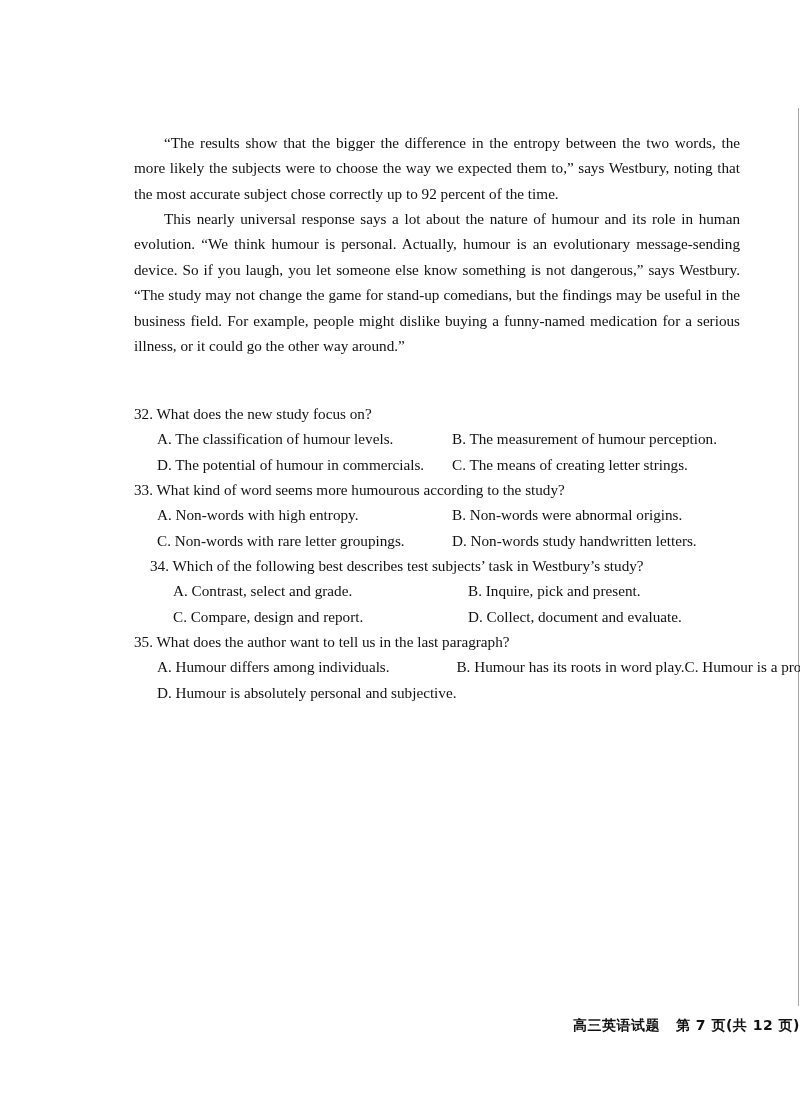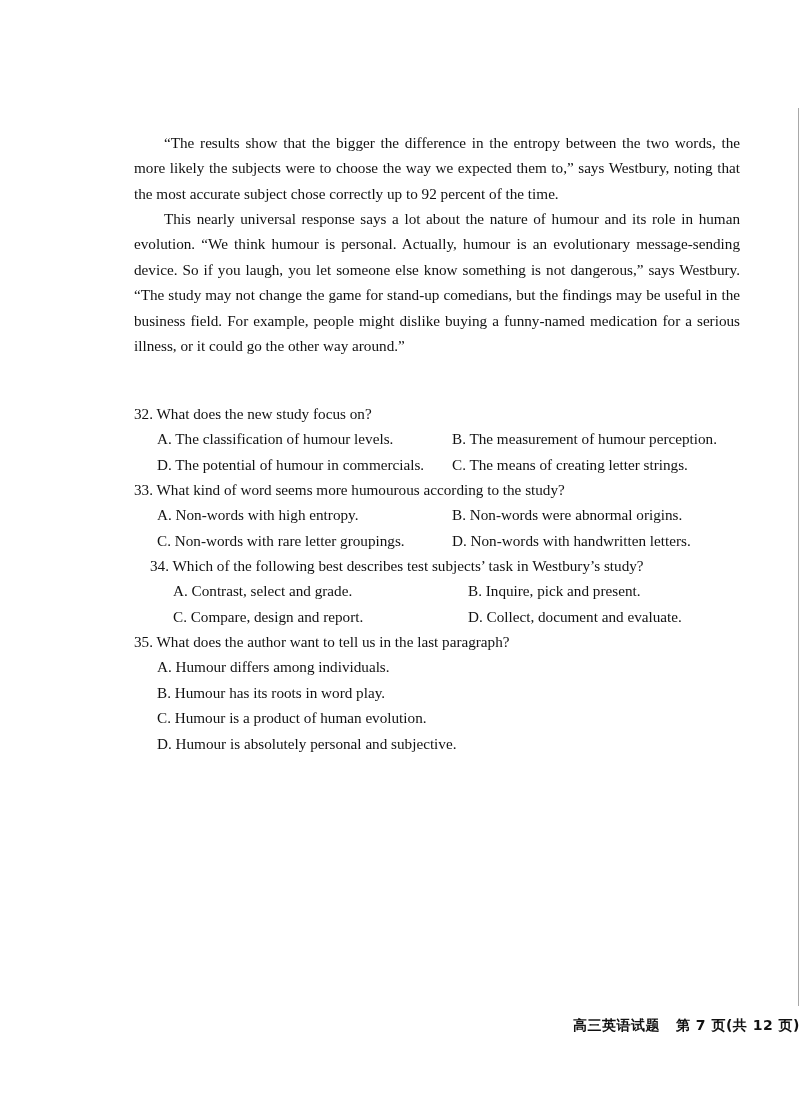--- a/index.html
+++ b/index.html
@@ -6,21 +6,21 @@
   body { width: 800px; height: 1115px; position: relative; overflow: hidden; font-family: "Liberation Serif", "DejaVu Serif", serif; color: #111; }
   .page { position: absolute; left: 0; top: 0; width: 760px; height: 1115px; }
   .edge-line { position: absolute; left: 798px; top: 108px; width: 1px; height: 898px; background: #a8a8a8; }
   .para { position: absolute; left: 134px; width: 606px; font-size: 15.2px; line-height: 25.4px; text-align: justify; text-align-last: left; }
   .para .indent { display: inline-block; width: 30px; }
   #p1 { top: 130px; }
   #p2 { top: 206px; }
   .q { position: absolute; left: 134px; width: 620px; font-size: 15.2px; line-height: 25.4px; }
   .q .stem { display: block; white-space: nowrap; }
   .q .opts { display: grid; grid-template-columns: 295px 320px; margin-left: 23px; }
-  .q .opts.single { grid-template-columns: 1fr; }
+  .q .opts.single { grid-template-columns: 1fr 1fr 1fr; }
   .q .opt { white-space: nowrap; }
   #q32 { top: 401px; }
   #q33 { top: 477px; }
   #q34 { top: 553px; margin-left: 16px; }
   #q35 { top: 629px; }
   .footer { position: absolute; top: 1017px; left: 0; width: 800px; text-align: right; font-family: "DejaVu Sans", sans-serif; font-size: 14px; font-weight: bold; color: #111; letter-spacing: 0.5px; }
   .footer .gap { display: inline-block; width: 16px; }
 </style>
 </head>
 <body>
@@ -42,21 +42,21 @@
       <span class="opt">C. The means of creating letter strings.</span>
     </div>
   </div>
 
   <div class="q" id="q33">
     <span class="stem"><span>33.</span> <span>What kind of word seems more humourous according to the study?</span></span>
     <div class="opts">
       <span class="opt">A. Non-words with high entropy.</span>
       <span class="opt">B. Non-words were abnormal origins.</span>
       <span class="opt">C. Non-words with rare letter groupings.</span>
-      <span class="opt">D. Non-words with handwritten letters.</span>
+      <span class="opt">D. Non-words study handwritten letters.</span>
     </div>
   </div>
 
   <div class="q" id="q34">
     <span class="stem"><span>34.</span> <span>Which of the following best describes test subjects’ task in Westbury’s study?</span></span>
     <div class="opts">
       <span class="opt">A. Contrast, select and grade.</span>
       <span class="opt">B. Inquire, pick and present.</span>
       <span class="opt">C. Compare, design and report.</span>
       <span class="opt">D. Collect, document and evaluate.</span>

